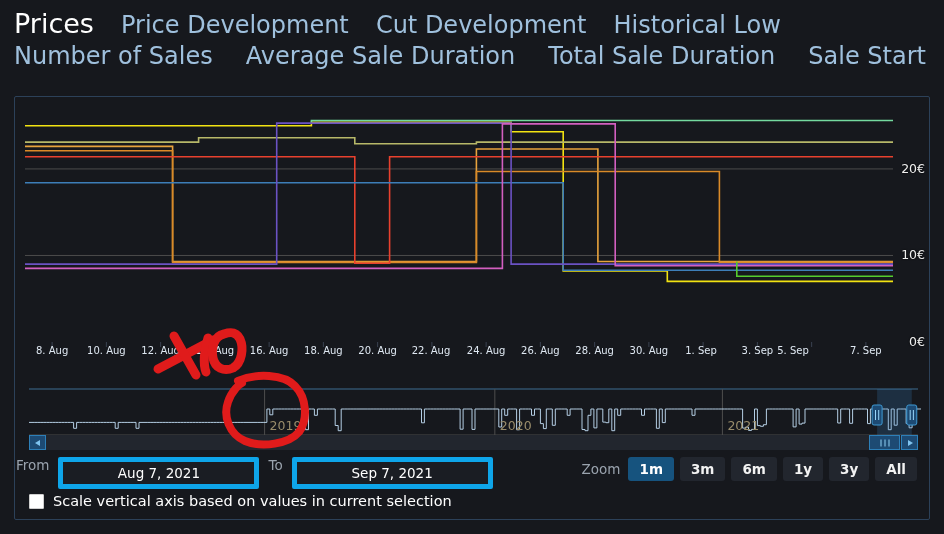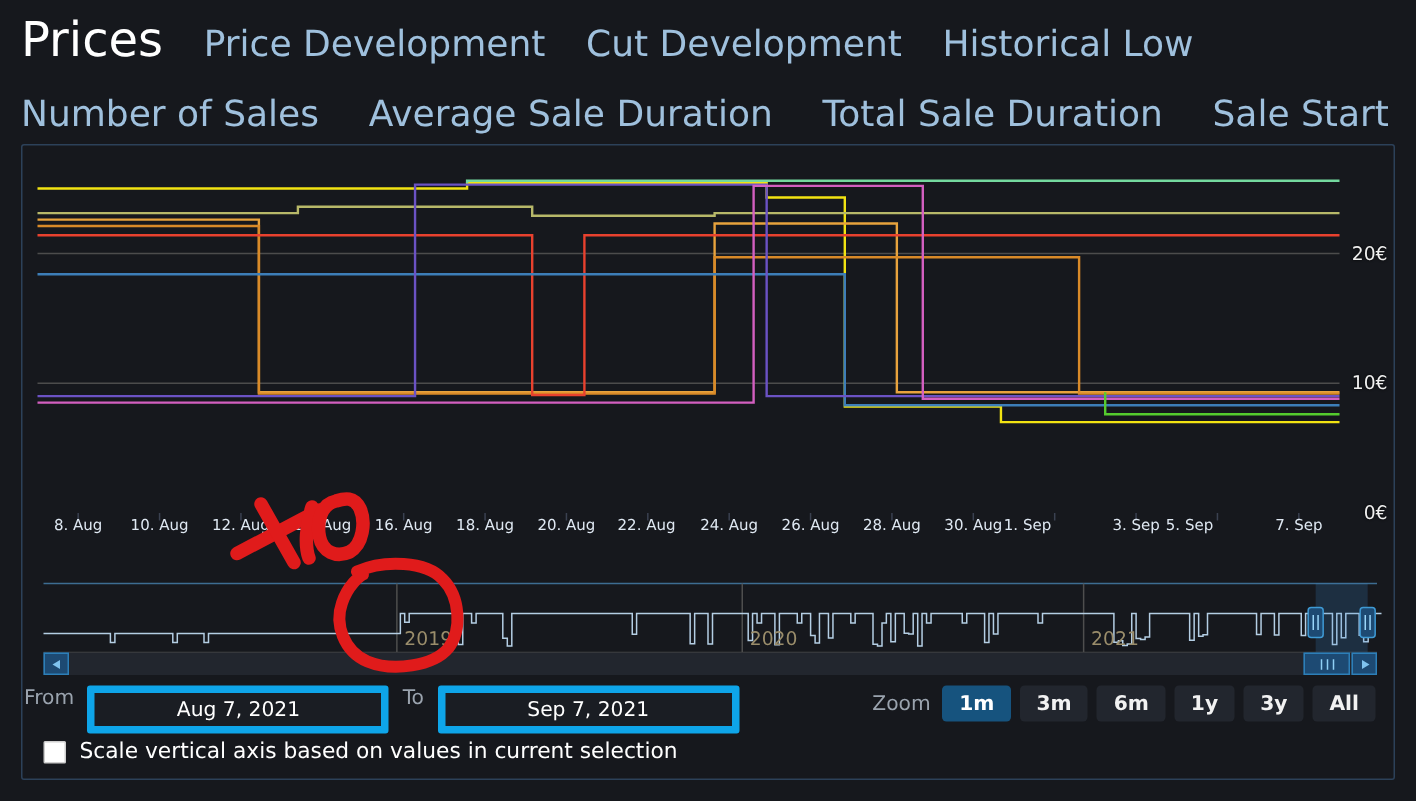--- a/index.html
+++ b/index.html
@@ -30,24 +30,24 @@
   .tab {
     display: inline-block;
     font-size: 24px;
     color: #9fc0dd;
     text-decoration: none;
     cursor: pointer;
     vertical-align: baseline;
   }
   .tab.active {
     color: #ffffff;
-    font-size: 32px;
+    font-size: 27px;
   }
   .tab + .tab { margin-left: 22px; }
-  .tabrow.row2 { margin-top: 22px; }
+  .tabrow.row2 { margin-top: 7px; }
   .tabrow.row2 .tab { font-size: 24px; }
   .tabrow.row2 .tab + .tab { margin-left: 28px; }
 
   
   .panel {
     position: absolute;
     left: 14px;
     top: 96px;
     width: 916px;
     height: 424px;
@@ -312,21 +312,21 @@
         <div class="xtick" style="left: 145.625px;">12. Aug</div>
         <div class="xtick" style="left: 199.875px;">14. Aug</div>
         <div class="xtick" style="left: 254.125px;">16. Aug</div>
         <div class="xtick" style="left: 308.375px;">18. Aug</div>
         <div class="xtick" style="left: 362.625px;">20. Aug</div>
         <div class="xtick" style="left: 416px; text-align: right;">22. Aug</div>
         <div class="xtick" style="left: 471.125px;">24. Aug</div>
         <div class="xtick" style="left: 525.375px;">26. Aug</div>
         <div class="xtick" style="left: 579.625px;">28. Aug</div>
         <div class="xtick" style="left: 633.875px;">30. Aug</div>
-        <div class="xtick" style="left: 670px;">1. Sep</div>
+        <div class="xtick" style="left: 686px;">1. Sep</div>
         <div class="xtick" style="left: 742.375px;">3. Sep</div>
         <div class="xtick" style="left: 778px;">5. Sep</div>
         <div class="xtick" style="left: 850.875px;">7. Sep</div>
       </div>
   </div>
 
   <div class="navigator">
     <svg id="navsvg" width="916" height="62">
         <line x1="14" x2="903" y1="6" y2="6" stroke="#3d6d92"></line>
         <line x1="14" x2="903" y1="52" y2="52" stroke="#4a4a4a"></line>

